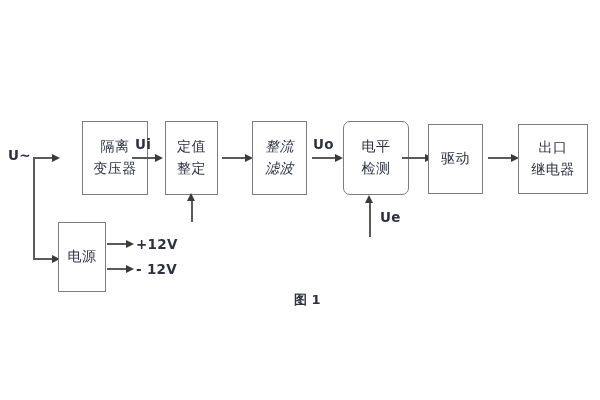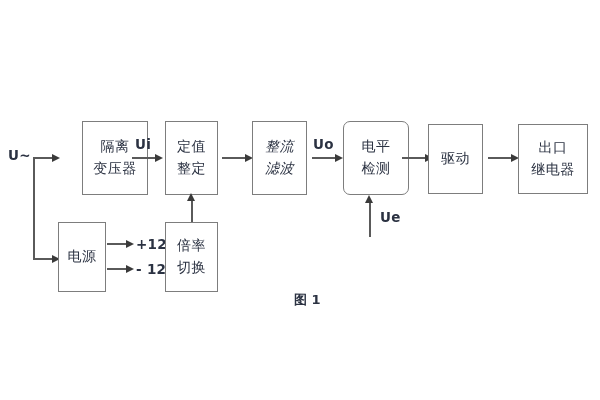--- a/index.html
+++ b/index.html
@@ -135,24 +135,20 @@
   </div>
 
   <div class="wire h" style="left:107px; top:243px; width:20px;"></div>
   <div class="arrowhead right" style="left:126px; top:239.5px;"></div>
   <div class="label" style="left:136px; top:236px;">+12V</div>
 
   <div class="wire h" style="left:107px; top:268px; width:20px;"></div>
   <div class="arrowhead right" style="left:126px; top:264.5px;"></div>
   <div class="label" style="left:136px; top:261px;">- 12V</div>
 
-  <div class="block" style="left:165px; top:222px; width:53px; height:70px;">
-    <span class="ln">倍率</span>
-    <span class="ln">切换</span>
-  </div>
 
   <div class="wire v" style="left:191px; top:200px; height:22px;"></div>
   <div class="arrowhead up" style="left:187.3px; top:193px;"></div>
 
 
   <div class="wire v" style="left:369px; top:202px; height:35px;"></div>
   <div class="arrowhead up" style="left:365.3px; top:195px;"></div>
   <div class="label" style="left:380px; top:209px;">Ue</div>
 
   <div class="caption" style="left:283px; top:291px;padding-left:11px;">图 1</div>

